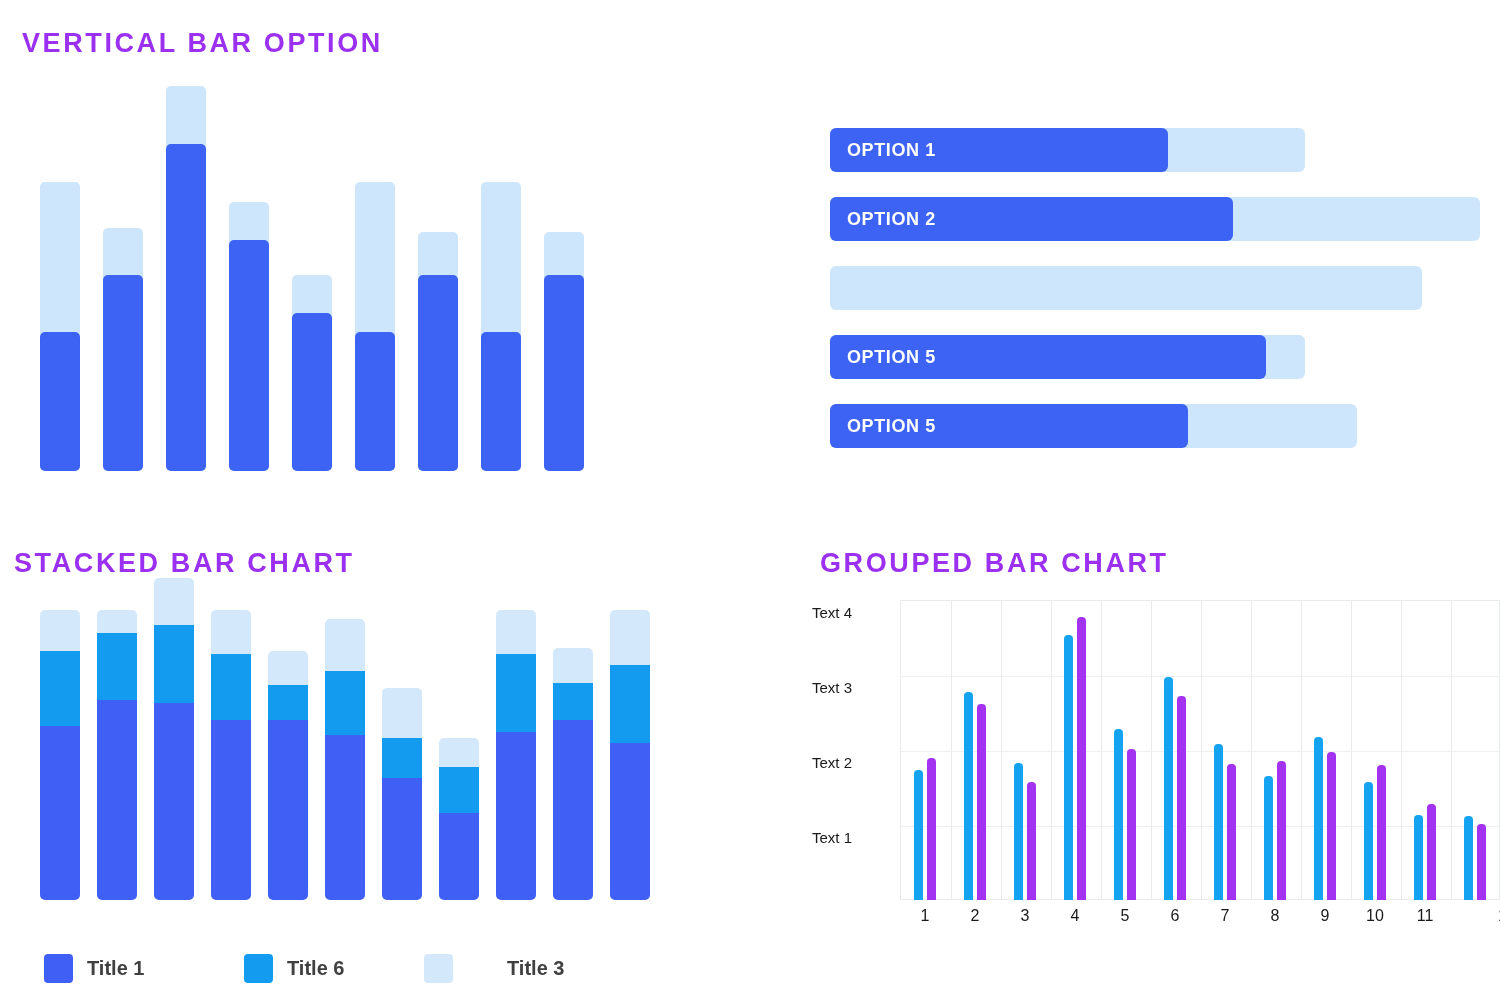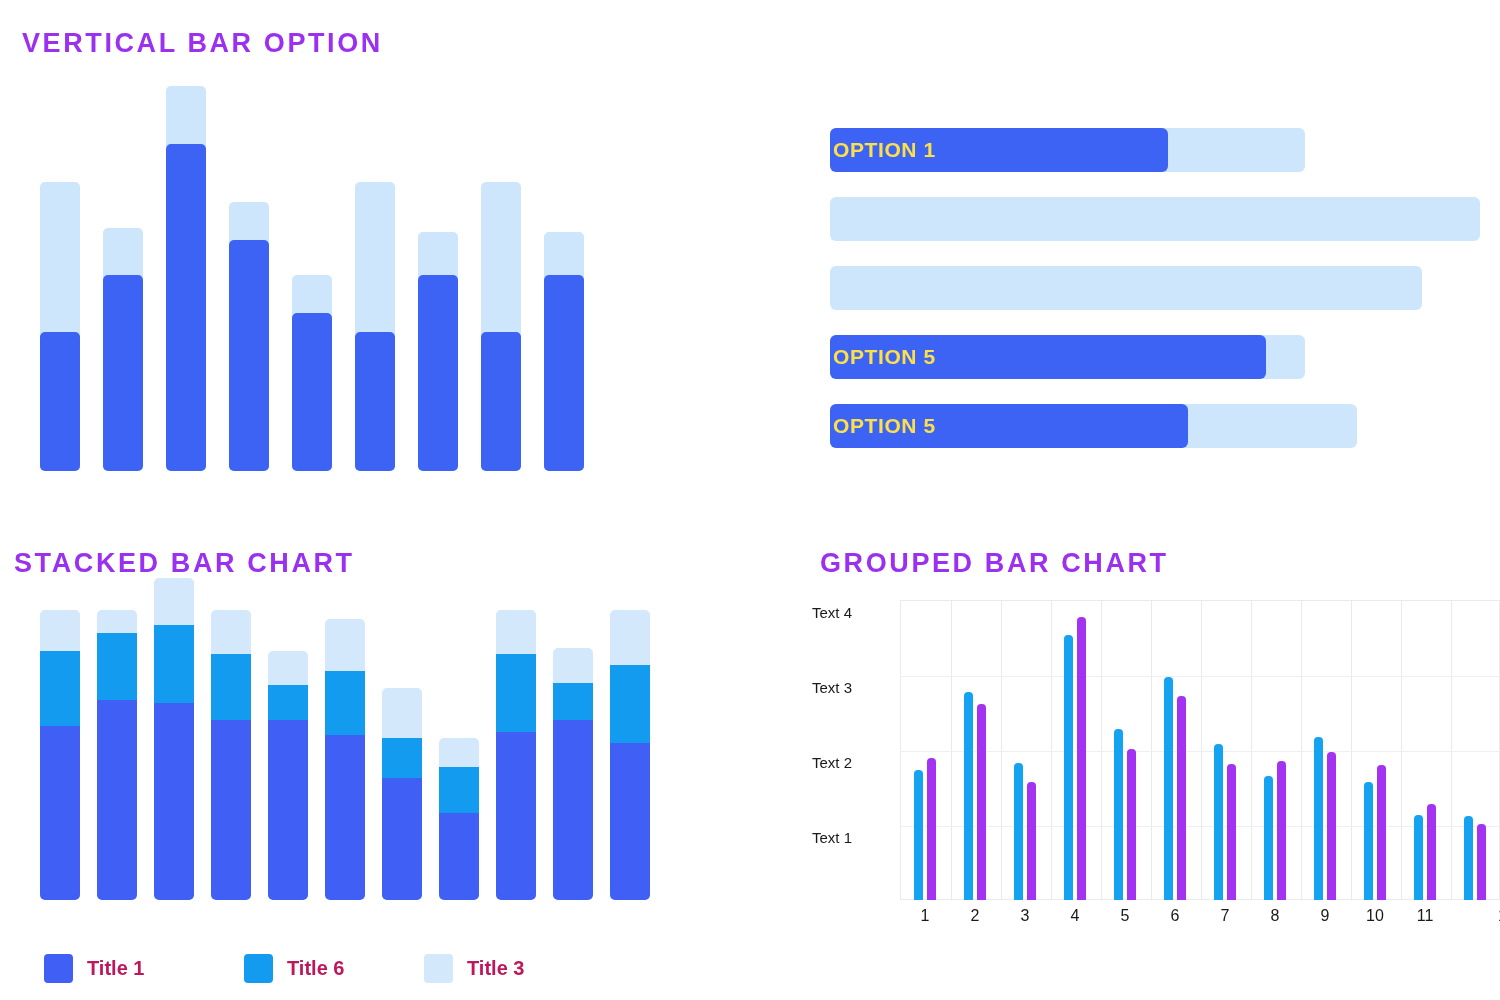--- a/index.html
+++ b/index.html
@@ -82,25 +82,25 @@
     position: absolute;
     left: 0;
     top: 0;
     height: 44px;
     background: #3D63F5;
     border-radius: 6px;
     display: flex;
     align-items: center;
   }
   .hbar-label {
-    color: #fde047;
-    font-size: 21px;
+    color: #ffffff;
+    font-size: 18px;
     font-weight: bold;
     letter-spacing: 0.6px;
-    padding-left: 3px;
+    padding-left: 17px;
     white-space: nowrap;
   }
 
   
   #stacked-panel { left: 14px; top: 548px; width: 740px; height: 450px; }
   #stacked-plot {
     position: absolute;
     left: 26px;
     top: 62px;
     width: 620px;
@@ -134,21 +134,21 @@
   }
   .legend-swatch {
     width: 29px;
     height: 29px;
     border-radius: 4px;
     flex: 0 0 auto;
   }
   .legend-text {
     font-size: 20px;
     font-weight: bold;
-    color: #be185d;
+    color: #404040;
     margin-left: 14px;
     white-space: nowrap;
   }
 
   
   #grouped-panel { left: 820px; top: 548px; width: 680px; height: 452px; }
   #grouped-plot {
     position: absolute;
     left: 40px;
     top: 52px;
@@ -252,20 +252,23 @@
 <div class="panel" id="horizontal-panel">
   <div id="horizontal-plot">
       <div class="hbar-row" style="top: 0px; width: 650px;">
         <div class="hbar-light" style="width: 474.5px;"></div>
         <div class="hbar-dark" style="width: 338px;">
           <span class="hbar-label">OPTION 1</span>
         </div>
       </div>
       <div class="hbar-row" style="top: 69px; width: 650px;">
         <div class="hbar-light" style="width: 650px;"></div>
+        <div class="hbar-dark" style="width: 403px;">
+          <span class="hbar-label">OPTION 2</span>
+        </div>
       </div>
       <div class="hbar-row" style="top: 138px; width: 650px;">
         <div class="hbar-light" style="width: 591.5px;"></div>
       </div>
       <div class="hbar-row" style="top: 207px; width: 650px;">
         <div class="hbar-light" style="width: 474.5px;"></div>
         <div class="hbar-dark" style="width: 435.5px;">
           <span class="hbar-label">OPTION 5</span>
         </div>
       </div>
@@ -339,21 +342,21 @@
     </div>
   <div id="stacked-legend" style="position: absolute; height: 30px; width: 500px;">
       <div class="legend-item" style="position: absolute; left: 0px;">
         <span class="legend-swatch" style="background: rgb(64, 96, 245);"></span>
         <span class="legend-text">Title 1</span>
       </div>
       <div class="legend-item" style="position: absolute; left: 200px;">
         <span class="legend-swatch" style="background: rgb(19, 155, 240);"></span>
         <span class="legend-text">Title 6</span>
       </div>
-      <div class="legend-item" style="position: absolute; left: 380px;">
+      <div class="legend-item" style="position: absolute; left: 380px; gap: 40px;">
         <span class="legend-swatch" style="background: rgb(211, 232, 250);"></span>
         <span class="legend-text">Title 3</span>
       </div>
     </div>
 </div>
 
 <div class="panel" id="grouped-panel">
   <h2 class="panel-title">GROUPED BAR CHART</h2>
   <div id="grouped-plot">
     <div id="grouped-grid">

